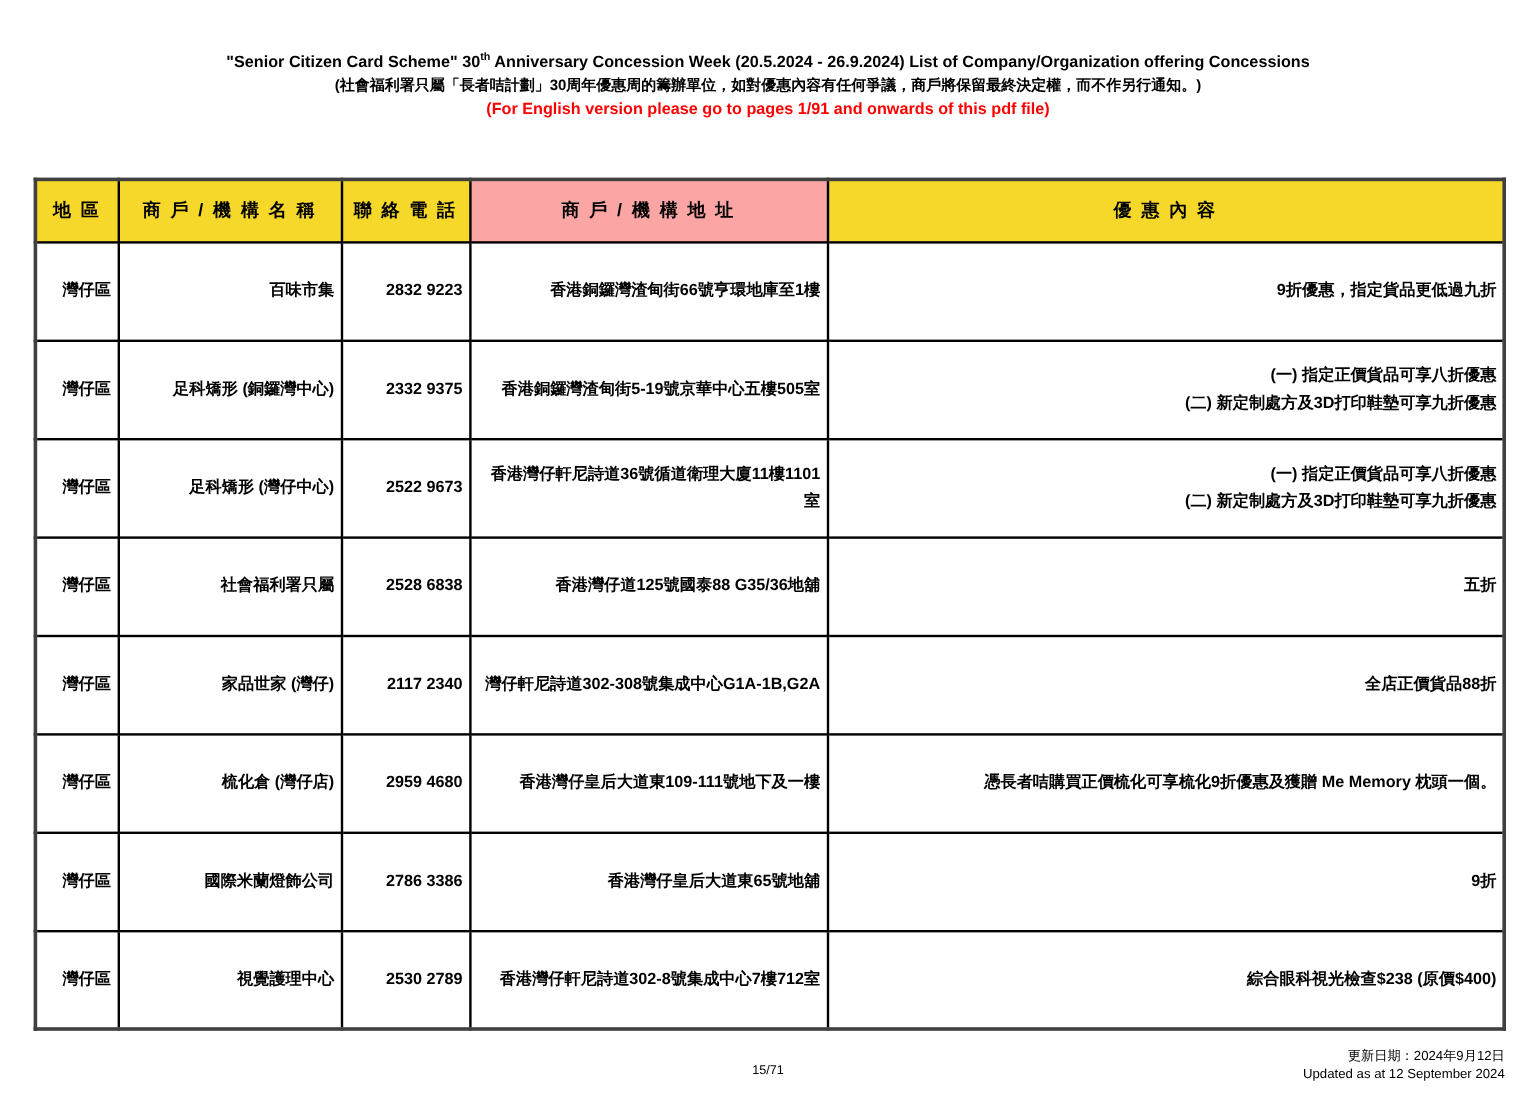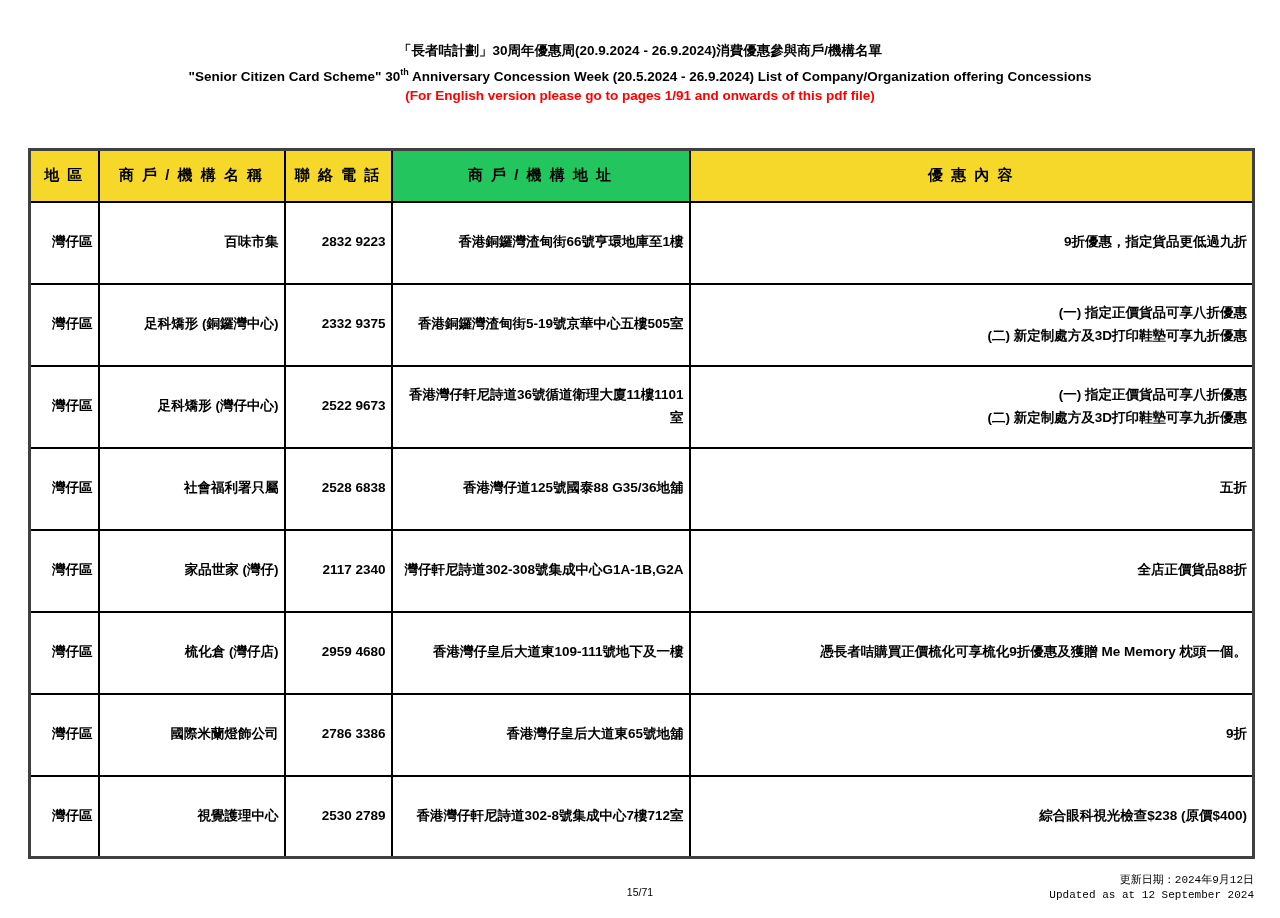--- a/index.html
+++ b/index.html
@@ -32,46 +32,46 @@
     white-space:pre-line; overflow:hidden;
   }
   td.c-phone { text-align:center; padding:3px 2px;border-radius:31px; }
 
   .page-num {
     position:absolute; left:0; right:0; bottom:20px; text-align:center;
     font-family:Liberation Sans, sans-serif; font-size:10.5px; font-weight:normal;
   }
   .updated {
     position:absolute; right:26px; bottom:15px; text-align:right;
-    font-family:Liberation Mono, monospace; font-size:11px; line-height:1.35; font-weight:normal;
+    font-family:Liberation Sans, sans-serif; font-size:11px; line-height:1.35; font-weight:normal;
   }
 </style>
 </head>
 <body>
 
 <div class="doc-header">
-  <div class="h-line1">「長者咭計劃」30周年優惠周(20.9.2024 - 26.9.2024)消費優惠參與商戶/機構名單</div>
   <div class="h-line2"><span>"Senior Citizen Card Scheme" 30</span><sup>th</sup><span> Anniversary Concession Week (20.5.2024 - 26.9.2024) List of Company/Organization offering Concessions</span></div>
+  <div class="h-line3">(社會福利署只屬「長者咭計劃」30周年優惠周的籌辦單位，如對優惠內容有任何爭議，商戶將保留最終決定權，而不作另行通知。)</div>
   <div class="h-line5" id="red-note" style="color: rgb(255, 0, 0);">(For English version please go to pages 1/91 and onwards of this pdf file)</div>
 </div>
 
 <table class="concessions">
   <colgroup>
     <col style="width:69px">
       <col style="width:186px">
       <col style="width:107px">
       <col style="width:298px">
       <col style="width:564px">
   </colgroup>
   <thead>
     <tr>
       <th class="th-bg" style="background: rgb(246, 216, 42);">地 區</th>
       <th class="th-bg" style="background: rgb(246, 216, 42);">商 戶 / 機 構 名 稱</th>
       <th class="th-bg" style="background: rgb(246, 216, 42);">聯 絡 電 話</th>
-      <th class="th-bg" style="background: #22c55e;">商 戶 / 機 構 地 址</th>
+      <th class="th-bg" style="background: #fca5a5;">商 戶 / 機 構 地 址</th>
       <th class="th-bg" style="background: rgb(246, 216, 42);">優 惠 內 容</th>
     </tr>
   </thead>
   <tbody>
     <tr>
       <td class="c-district">灣仔區</td>
       <td class="c-name">百味市集</td>
       <td class="c-phone">2832 9223</td>
       <td class="c-address">香港銅鑼灣渣甸街66號亨環地庫至1樓</td>
       <td class="c-concession">9折優惠，指定貨品更低過九折</td>

